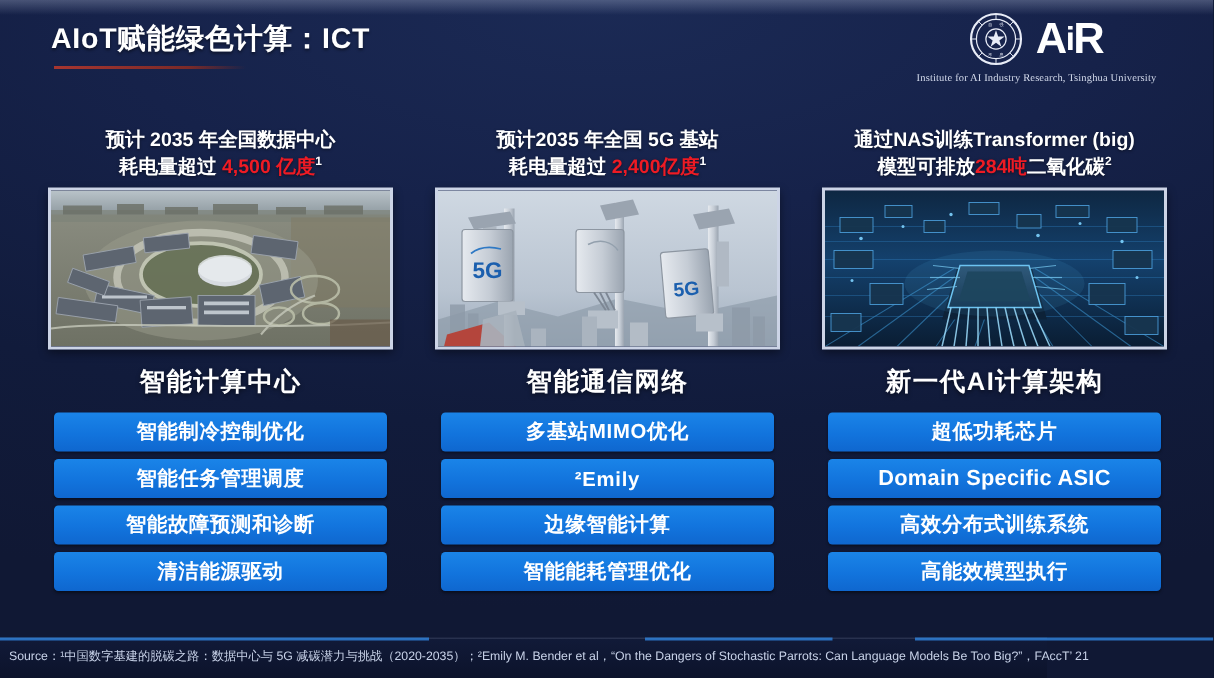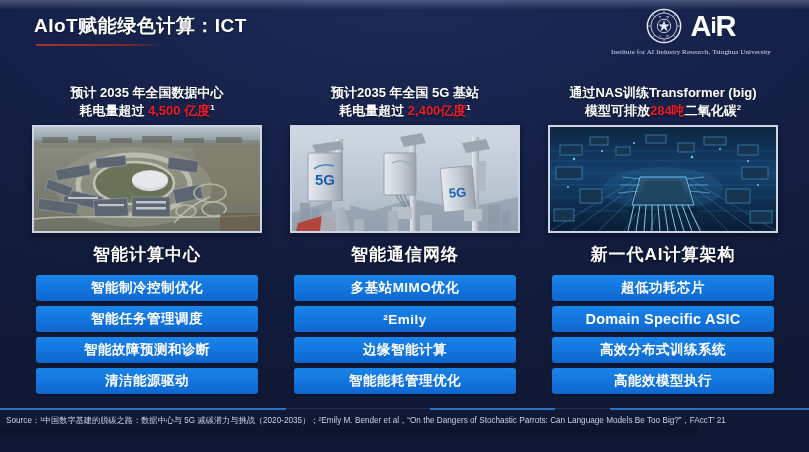--- a/index.html
+++ b/index.html
@@ -93,21 +93,21 @@
     border-radius:3px;
     display:flex;align-items:center;justify-content:center;
     color:#ffffff;font-size:13.5px;font-weight:bold;letter-spacing:.5px;
     box-shadow:0 1px 2px rgba(0,0,0,.45);
     white-space:nowrap;
   }
   .pill.latin{font-size:14.5px;letter-spacing:.2px;}
 
   
   .footer{
-    position:absolute;left:0;bottom:17px;width:698px;height:26px;
+    position:absolute;left:0;bottom:0;width:698px;height:26px;
     background:linear-gradient(180deg,#111a38,#0c132b);
     border-top:1px solid rgba(140,160,205,.22);
   }
   .footer-text{
     position:absolute;left:6px;top:6px;
     color:#c8d2e8;font-size:8.2px;letter-spacing:0;white-space:nowrap;
   }
   .footer-accent{
     position:absolute;top:-1px;height:2px;background:#2f7fd6;opacity:.85;
   }

